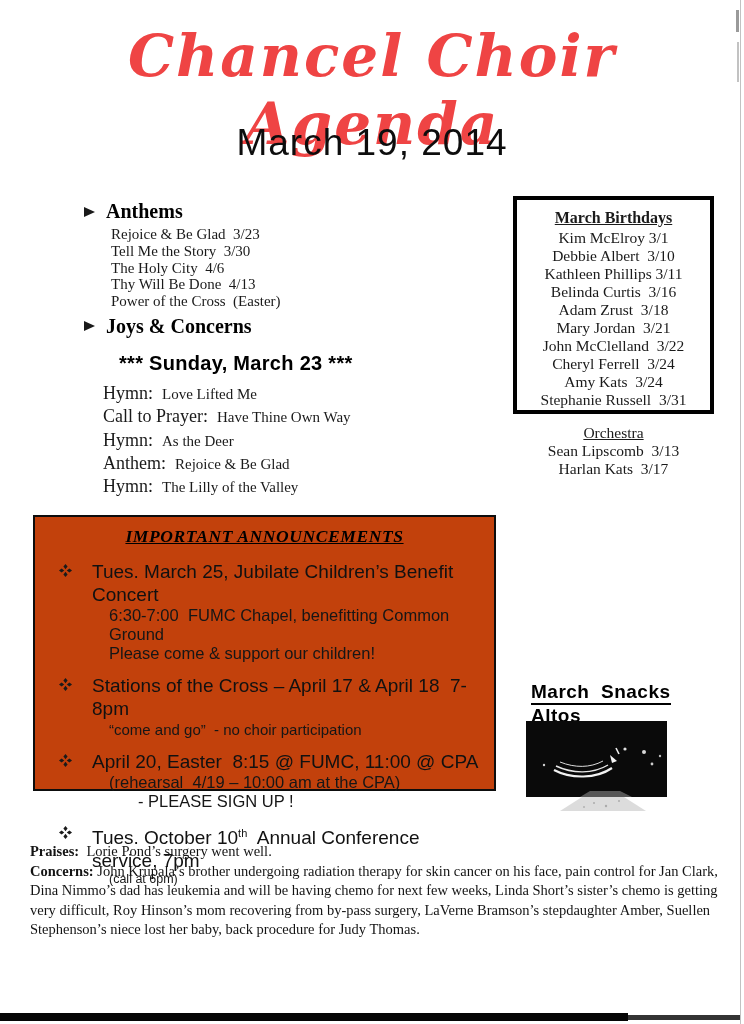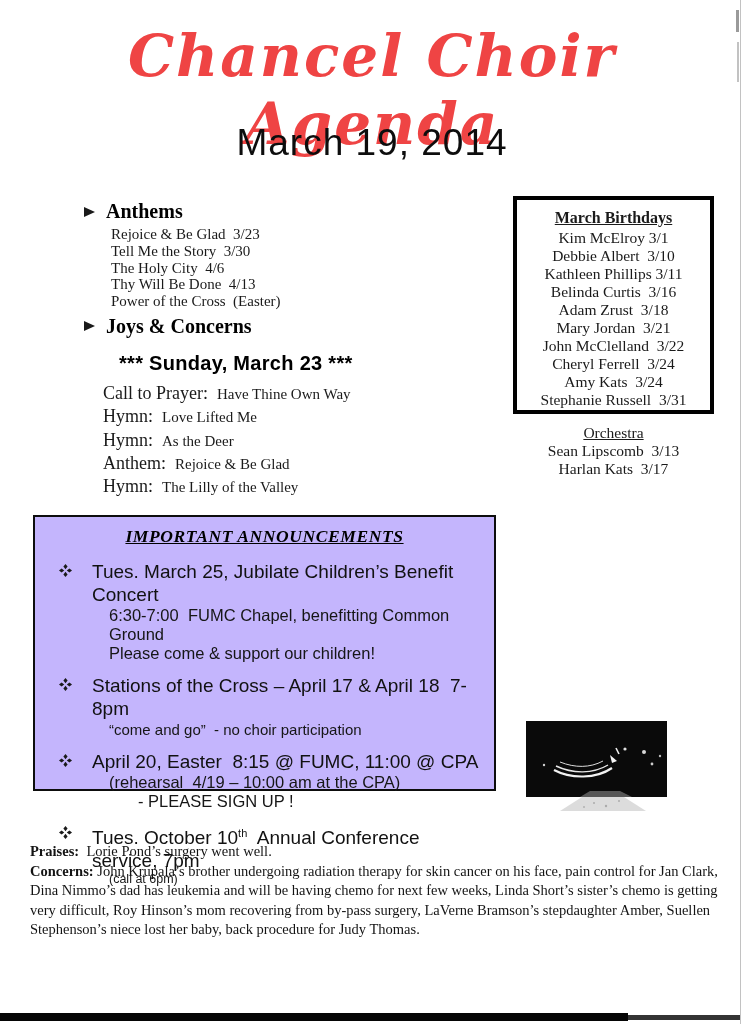--- a/index.html
+++ b/index.html
@@ -52,21 +52,21 @@
     position:absolute; left:513px; top:196px; width:201px; height:218px;
     border:4px solid #000; box-sizing:border-box; background:#fff;
     text-align:center; padding-top:9px; font-size:15.5px; line-height:18px;
   }
   .bday-heading{font-weight:bold; text-decoration:underline; font-size:16px; margin-bottom:2px;}
   .orch-heading{text-decoration:underline; margin-top:15px;}
 
   
   .ann-box{
     position:absolute; left:33px; top:515px; width:463px; height:276px;
-    border:2px solid #0d0d0d; box-sizing:border-box; background:#c4b5fd;
+    border:2px solid #0d0d0d; box-sizing:border-box; background:#c2410c;
     font-family:"Liberation Sans", sans-serif;
   }
   .ann-heading{
     text-align:center; margin-top:9px;
     font-family:"Liberation Serif", serif; font-weight:bold; font-style:italic;
     font-size:17.5px; text-decoration:underline; letter-spacing:0.6px; color:#000;
   }
   .ann-items{margin-top:13px; padding-left:24px; padding-right:6px;}
   .a-item{position:relative; padding-left:33px; margin-bottom:11px;}
   .a-bullet{position:absolute; left:0; top:3px;}
@@ -125,24 +125,24 @@
   </div>
 
   <div class="sunday">
     <div class="sunday-header">
       <span>***</span>
       <span>Sunday, March 23</span>
       <span>***</span>
     </div>
     <div class="sunday-lines">
       <div class="s-line">
+        <span class="s-label">Hymn:</span><span class="s-value">Love Lifted Me</span>
+      </div>
+      <div class="s-line">
         <span class="s-label">Call to Prayer:</span><span class="s-value">Have Thine Own Way</span>
-      </div>
-      <div class="s-line">
-        <span class="s-label">Hymn:</span><span class="s-value">Love Lifted Me</span>
       </div>
       <div class="s-line">
         <span class="s-label">Hymn:</span><span class="s-value">As the Deer</span>
       </div>
       <div class="s-line">
         <span class="s-label">Anthem:</span><span class="s-value">Rejoice &amp; Be Glad</span>
       </div>
       <div class="s-line">
         <span class="s-label">Hymn:</span><span class="s-value">The Lilly of the Valley</span>
       </div>
@@ -228,20 +228,24 @@
               </g>
             </svg>
         </span>
         <div class="a-title pre"><span>Tues. October 10</span><sup>th</sup><span>  Annual Conference service, 7pm</span></div>
         <div class="a-sub tiny pre">(call at 6pm)</div>
       </div>
 
     </div>
   </div>
 
+  <div class="snacks">
+    <div><span class="u pre">March  Snacks</span></div>
+    <div><span class="u pre">Altos</span></div>
+  </div>
   <div class="snack-photo">
     <svg width="146" height="92" viewBox="0 0 146 92">
       <rect x="2" y="0" width="141" height="76" fill="#0a0a0a"></rect>
       <path d="M30 49 C47 58 72 58 88 47" stroke="#f2f2f2" stroke-width="2.2" fill="none"></path>
       <path d="M32 45 C49 53 69 53 84 44" stroke="#e8e8e8" stroke-width="1.4" fill="none"></path>
       <path d="M36 41 C51 47 66 47 79 40" stroke="#dddddd" stroke-width="1" fill="none"></path>
       <path d="M86 34 L93 40 L88 42 Z" fill="#f5f5f5"></path>
       <path d="M92 27 L95 33" stroke="#eeeeee" stroke-width="1.6"></path>
       <circle cx="101" cy="28" r="1.6" fill="#e0e0e0"></circle>
       <circle cx="120" cy="31" r="2" fill="#d8d8d8"></circle>

